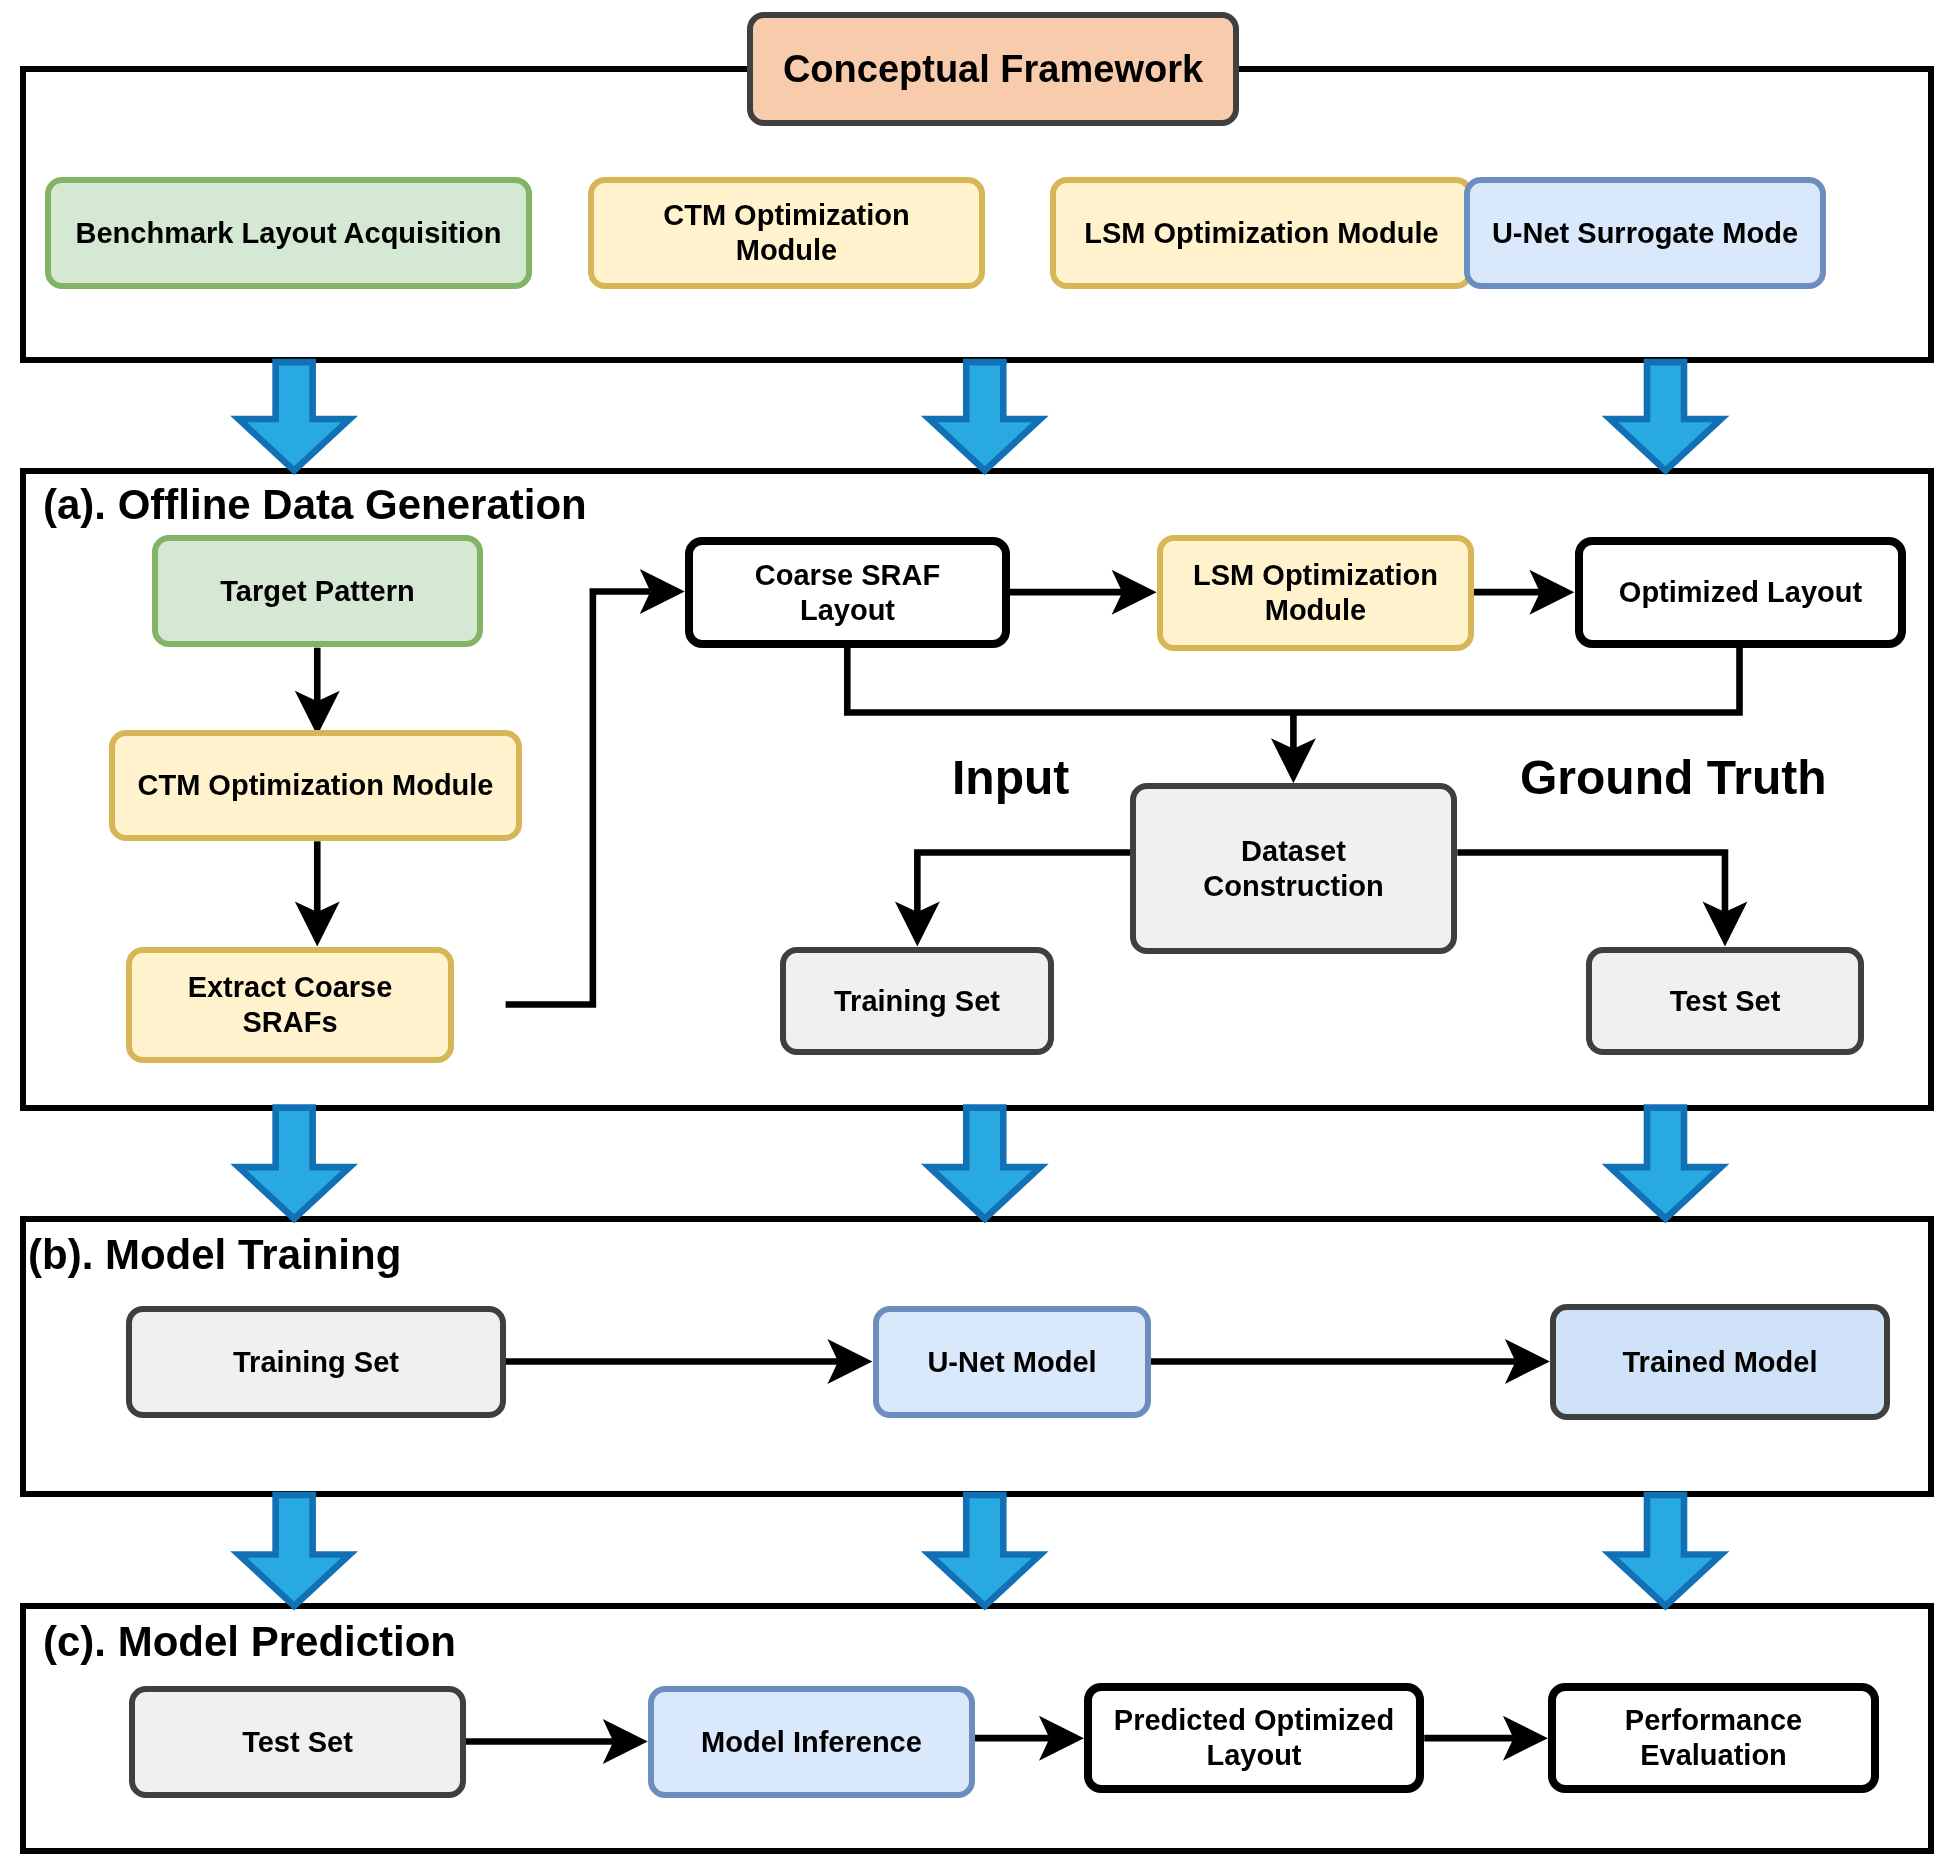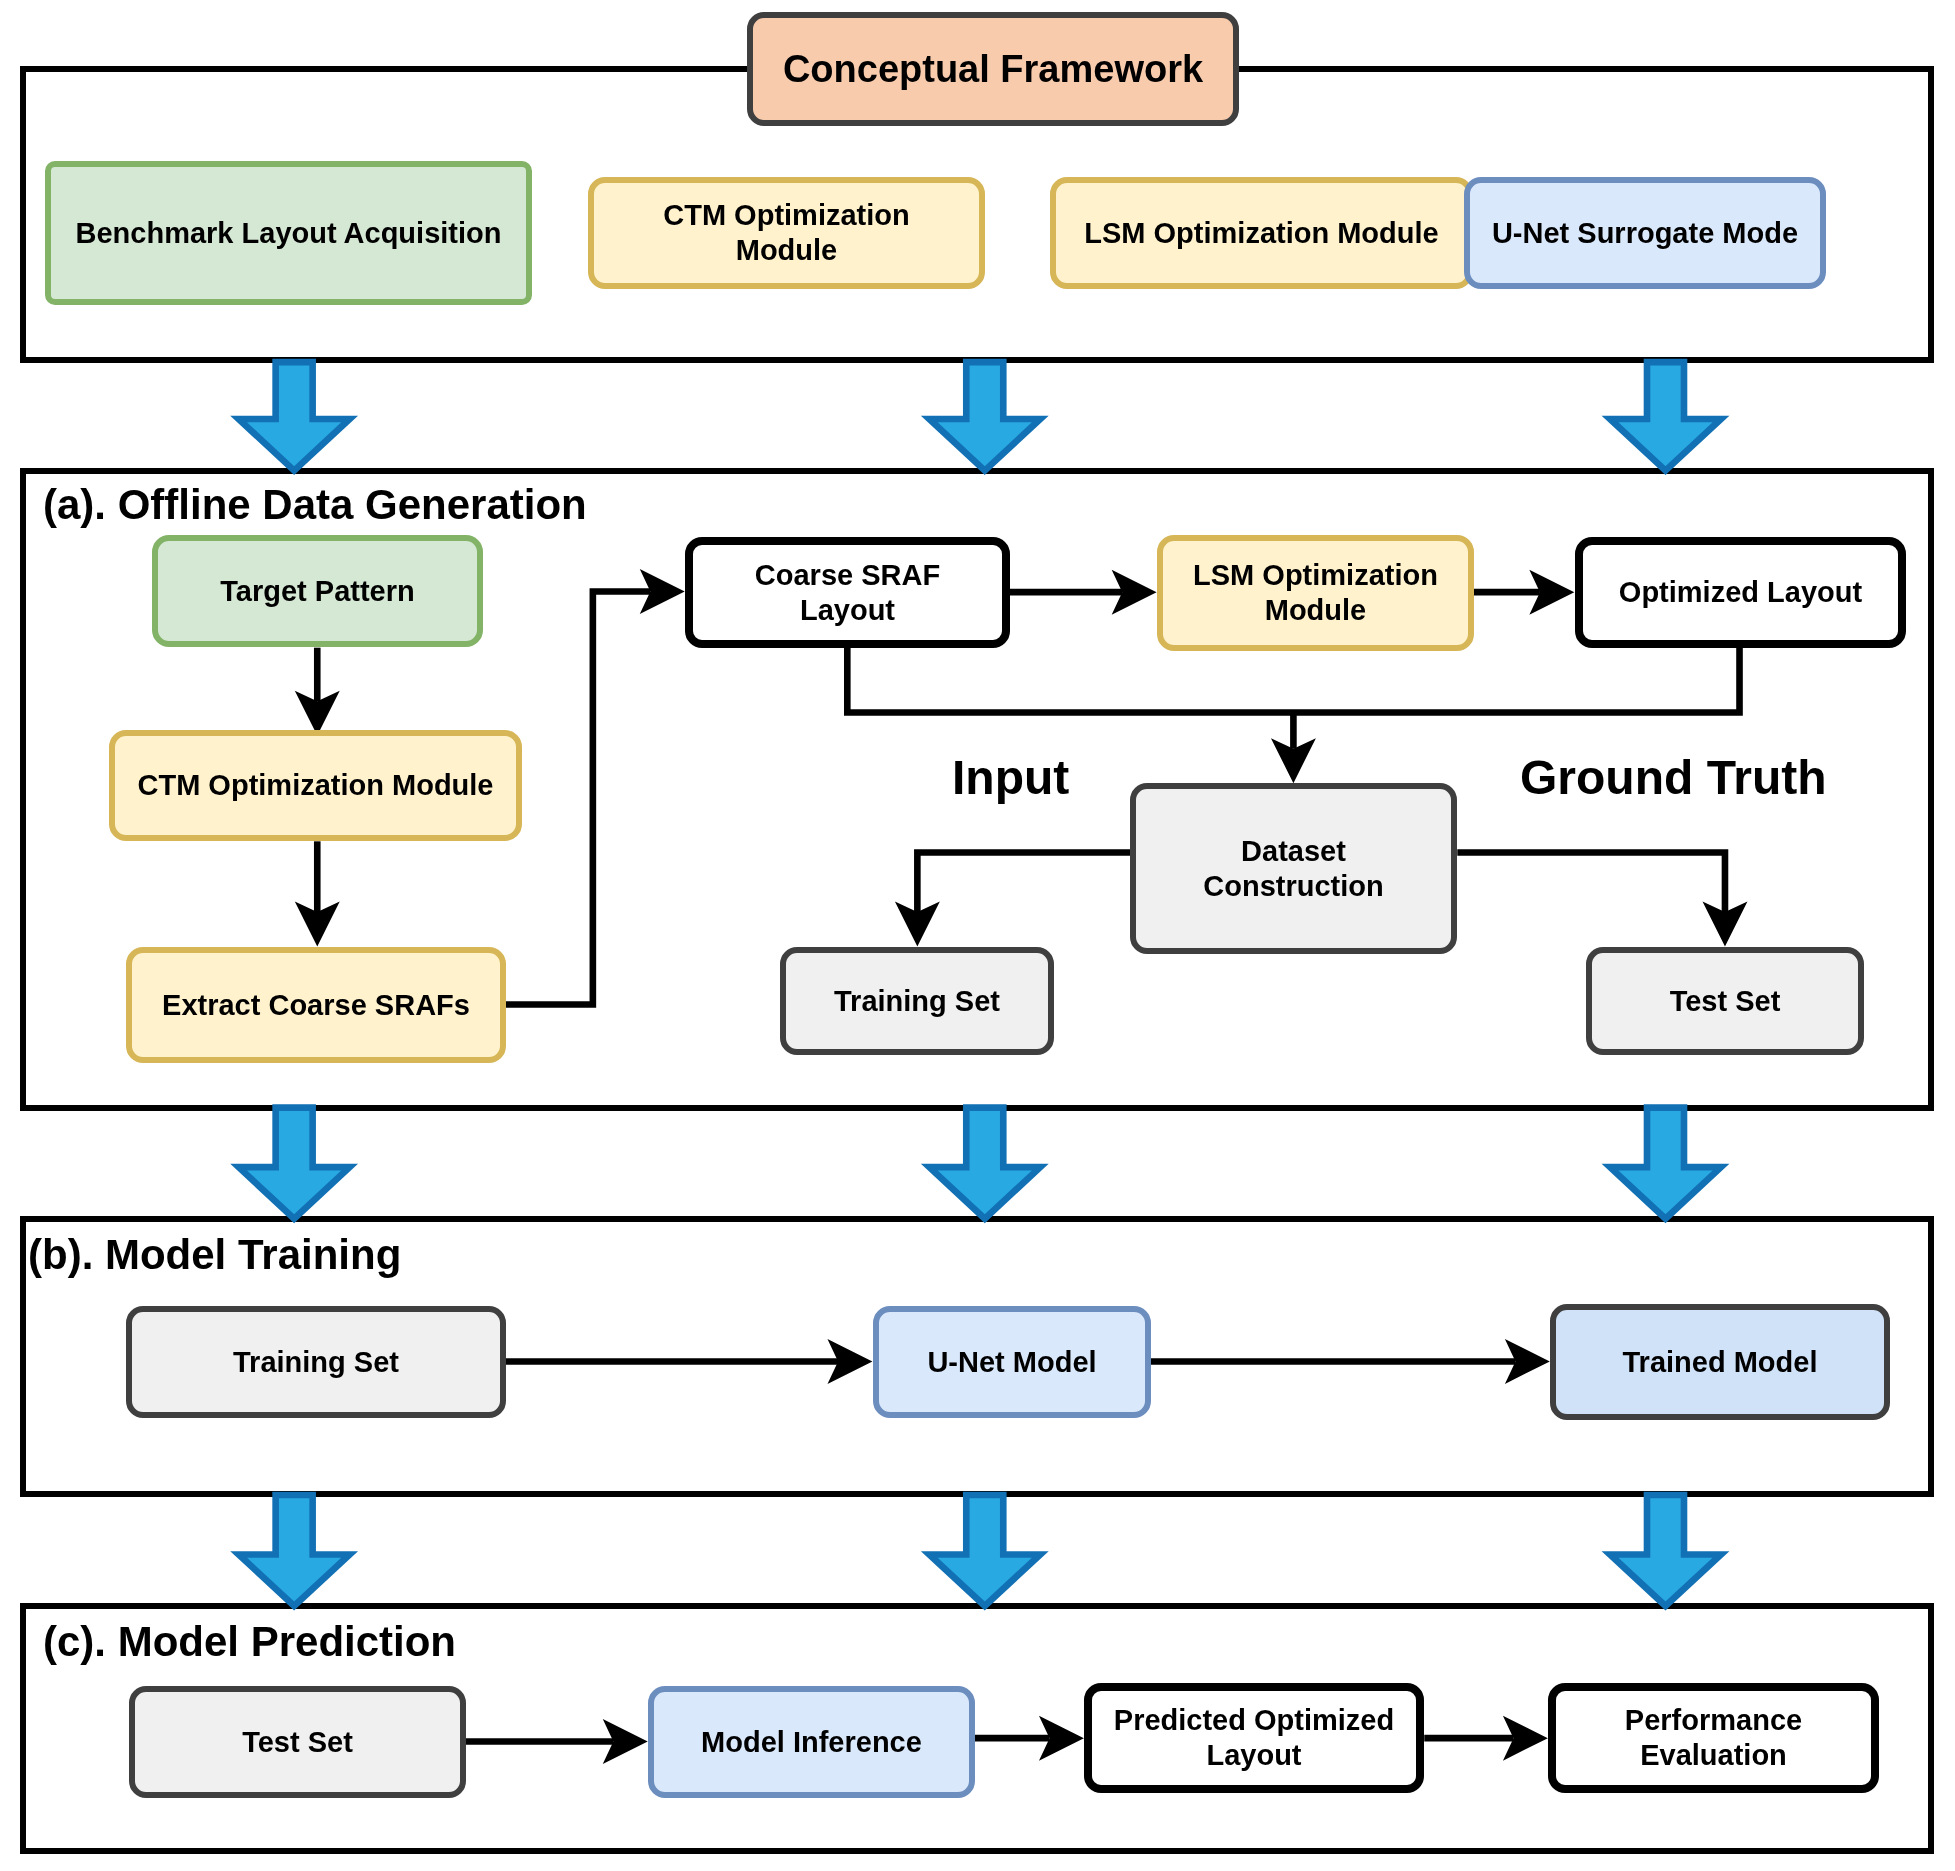--- a/index.html
+++ b/index.html
@@ -28,28 +28,28 @@
     display:flex;align-items:center;justify-content:center;
     font-weight:bold;font-size:38px;color:#000;
   }
   .float-label{position:absolute;font-weight:bold;font-size:48px;color:#000;z-index:12;}
   #wires{position:absolute;left:0;top:0;z-index:5;pointer-events:none;}
   .wire{stroke:#000;stroke-width:10;fill:none;}
   .head{fill:#000;stroke:none;}
   .fat{fill:var(--arrow_fill);stroke:var(--arrow_border);stroke-width:10;stroke-linejoin:miter;}
 
   
-  #n-benchmark{left:45px;top:161px;width:487px;height:144px;border-radius:10px;}
+  #n-benchmark{left:45px;top:177px;width:487px;height:112px;}
   #n-ctm-row{left:588px;top:177px;width:397px;height:112px;}
   #n-lsm-row{left:1050px;top:177px;width:423px;height:112px;}
   #n-unet-row{left:1464px;top:177px;width:362px;height:112px;}
 
   #n-target{left:152px;top:535px;width:331px;height:112px;}
   #n-ctm-a{left:109px;top:730px;width:413px;height:111px;}
-  #n-extract{left:126px;top:947px;width:380px;height:116px;}
+  #n-extract{left:126px;top:947px;width:328px;height:116px;}
   #n-coarse{left:685px;top:537px;width:325px;height:111px;text-align:center;}
   #n-lsm-a{left:1157px;top:535px;width:317px;height:116px;}
   #n-optimized{left:1575px;top:537px;width:331px;height:111px;}
   #n-dataset{left:1130px;top:783px;width:327px;height:171px;}
   #n-train-a{left:780px;top:947px;width:274px;height:108px;}
   #n-test-a{left:1586px;top:947px;width:278px;height:108px;}
 
   #n-train-b{left:126px;top:1306px;width:380px;height:112px;}
   #n-unet-b{left:873px;top:1306px;width:278px;height:112px;}
   #n-trained{left:1550px;top:1304px;width:340px;height:116px;}

